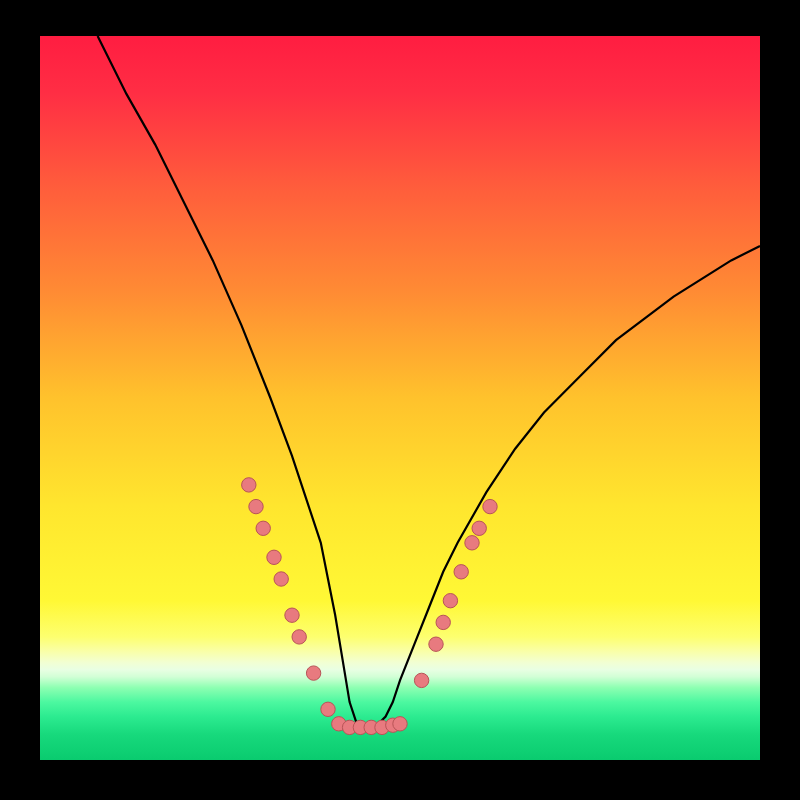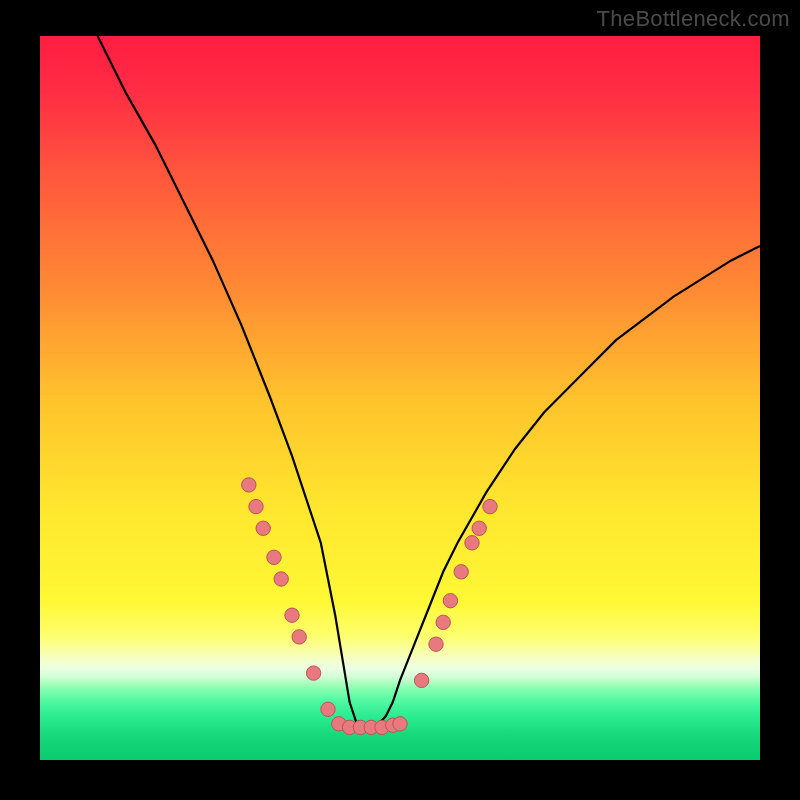--- a/index.html
+++ b/index.html
@@ -34,21 +34,20 @@
     left: 0;
     top: 0;
     width: 720px;
     height: 724px;
   }
 </style>
 </head>
 <body>
 
 <div class="container">
-  <div class="watermark">TheBottleneck.com</div>
   <div class="plot-frame">
     <svg class="plot-svg" viewBox="0 0 720 724">
       <defs>
         <linearGradient id="bg-grad" x1="0" y1="0" x2="0" y2="1">
             <stop offset="0%" stop-color="#ff1d41"></stop>
             <stop offset="8%" stop-color="#ff2e44"></stop>
             <stop offset="20%" stop-color="#ff5a3c"></stop>
             <stop offset="35%" stop-color="#ff8a34"></stop>
             <stop offset="50%" stop-color="#ffc22c"></stop>
             <stop offset="65%" stop-color="#ffe62e"></stop>

